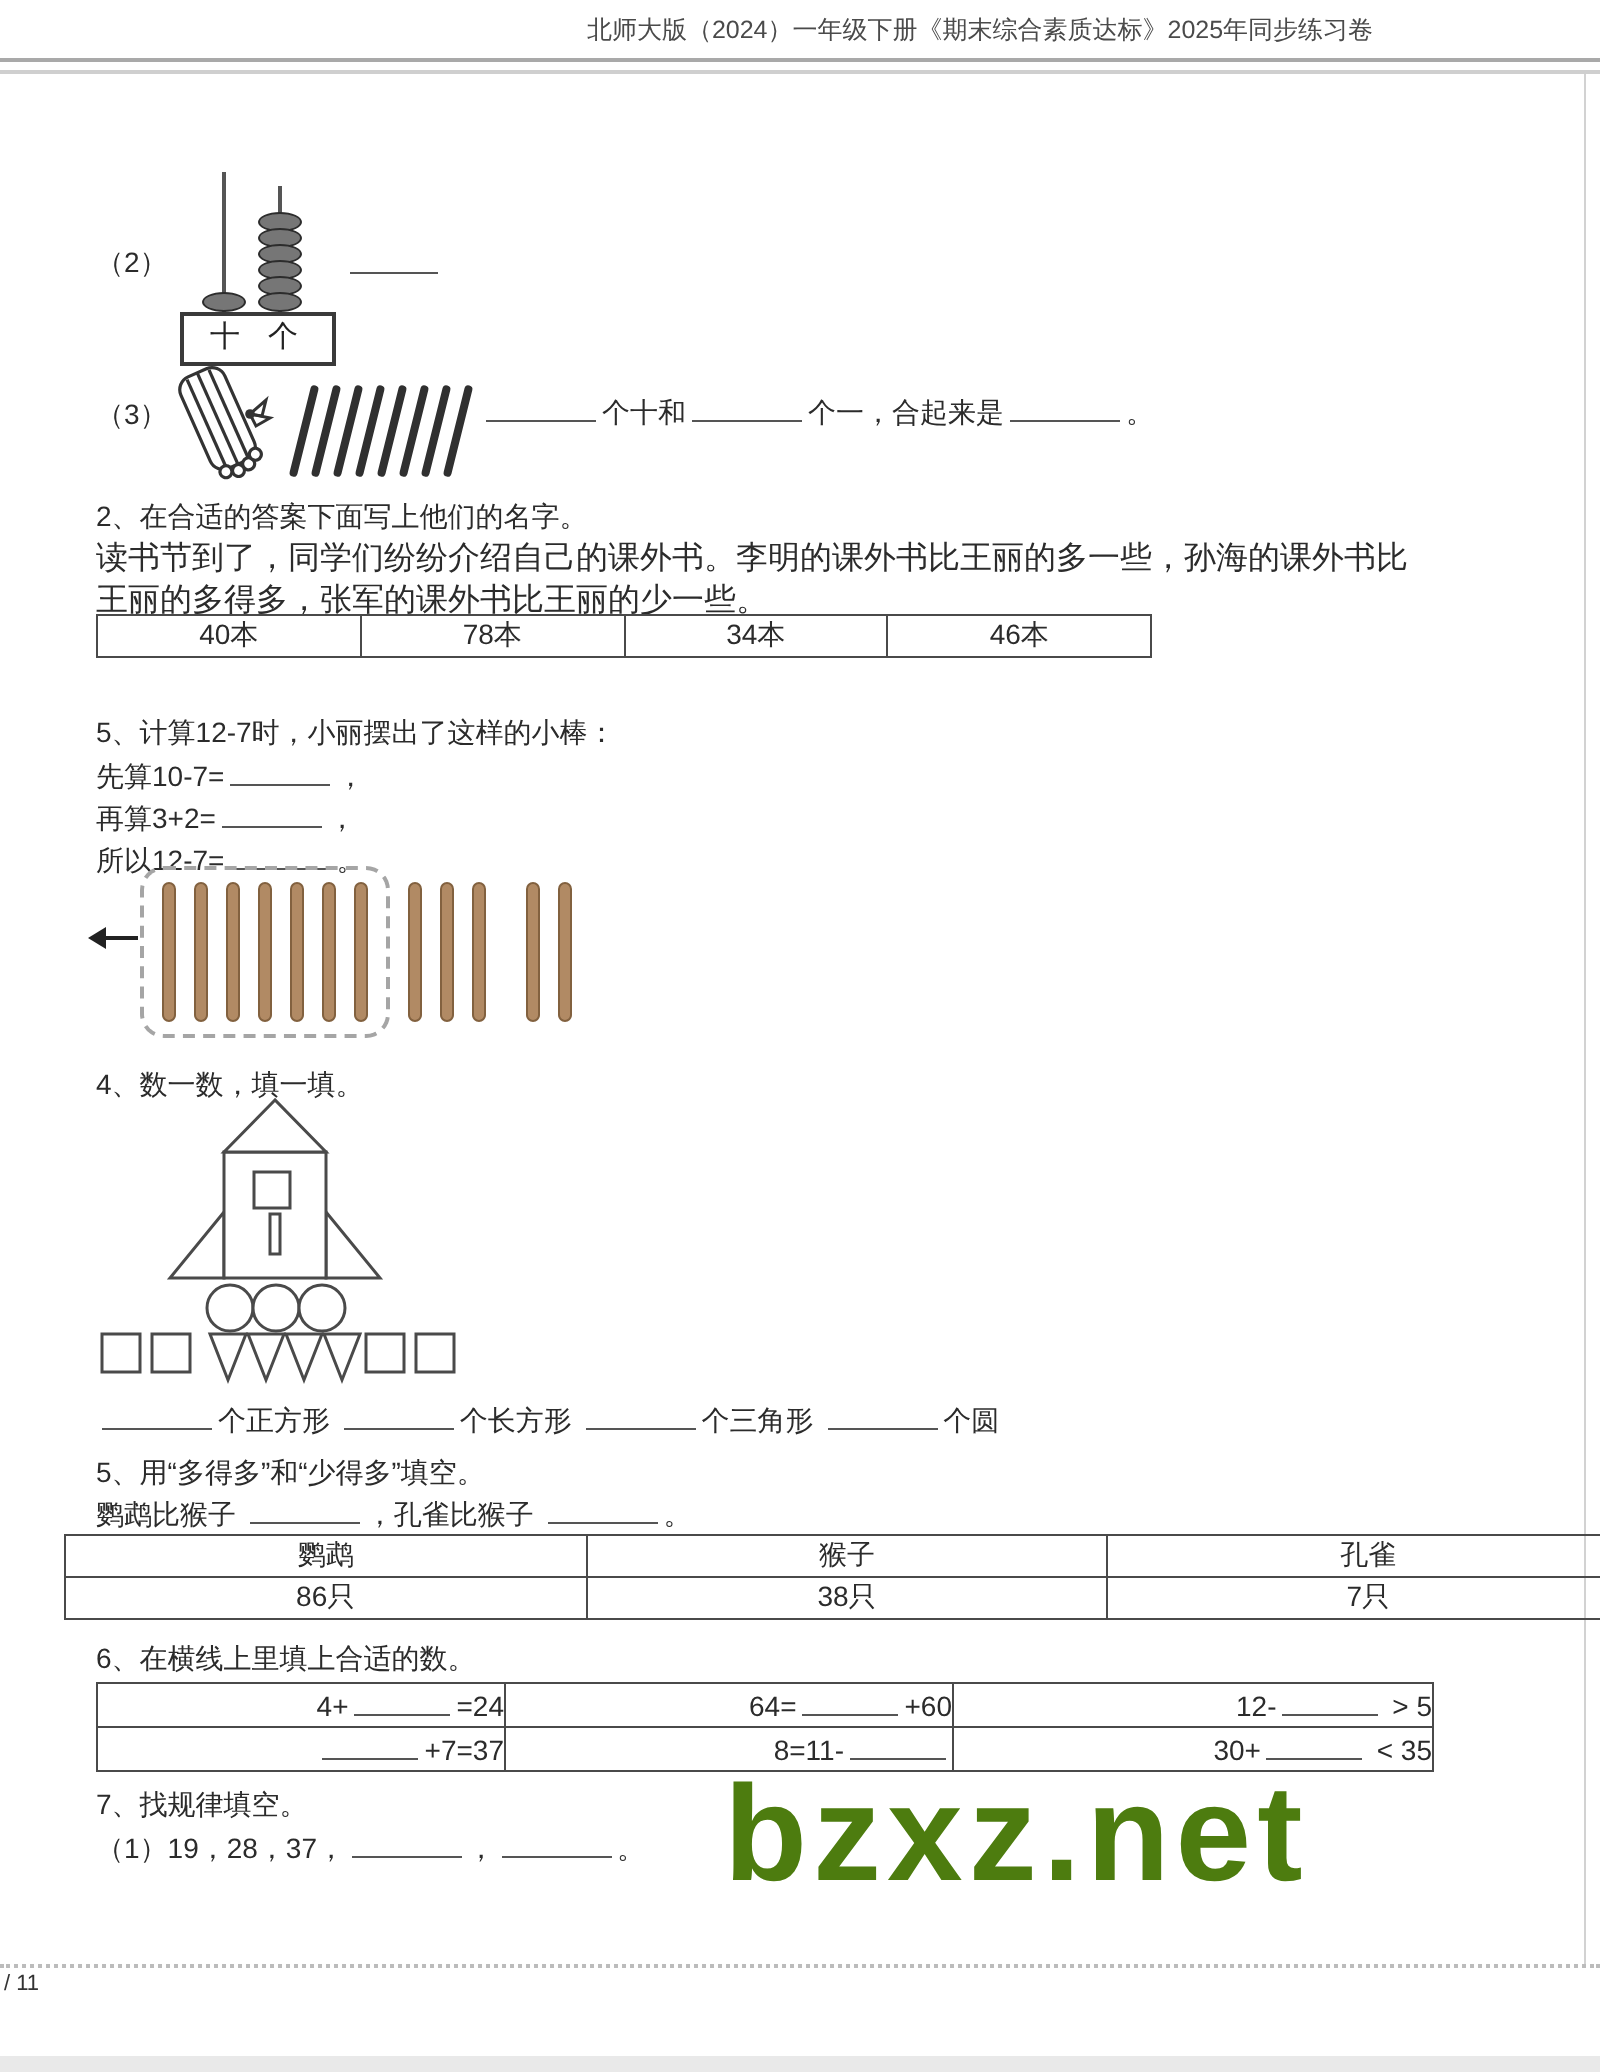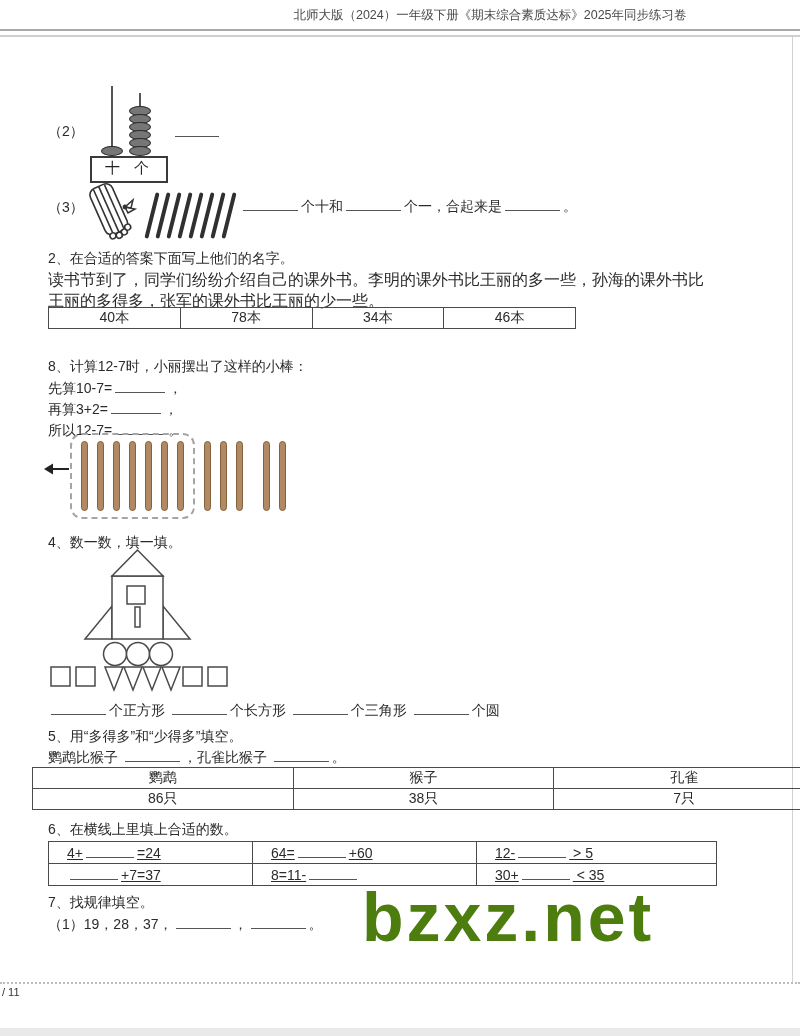--- a/index.html
+++ b/index.html
@@ -35,21 +35,21 @@
   
   .loose-sticks{left:150px;top:189px;height:52px;display:flex;gap:7px;align-items:center;}
   .stick3{display:block;width:4px;height:47px;background:#303030;border-radius:2px;transform:rotate(14deg);}
   
   .stickb{display:block;width:7px;height:70px;background:#b18a64;border:1px solid #82613f;border-radius:4px;box-sizing:border-box;}
   .dashedbox{left:70px;top:433px;border:2px dashed #a5a5a5;border-radius:12px;padding:6px 9px;display:flex;gap:9px;}
   .sticksrow{display:flex;gap:9px;}
   
   table{border-collapse:collapse;table-layout:fixed;}
   td{border:1px solid #4a4a4a;font-size:14px;color:#2b2b2b;text-align:center;vertical-align:middle;padding:0;height:20px;}
-  .q6table td{text-align:left;padding-left:18px;height:21px;text-decoration:underline;}
+  .q6table td{text-align:right;padding-left:3px;height:21px;}
   
   .watermark{left:362px;top:878px;font-size:68px;font-weight:bold;color:#4d7c0f;letter-spacing:3px;white-space:nowrap;}
   .foot-dotted{top:982px;left:0;right:0;border-top:2px dotted #bcbcbc;}
   .foot-page{top:986px;left:2px;font-size:11px;color:#333;}
   .bottom-strip{left:0;right:0;bottom:0;height:8px;background:#e9e9e9;}
   svg{display:block;}
 </style>
 </head>
 <body>
 
@@ -119,21 +119,21 @@
   <tbody>
       <tr>
     <td>40本</td>
     <td>78本</td>
     <td>34本</td>
     <td>46本</td>
   </tr>
 </tbody>
   </table>
 
-<div class="abs t" style="left:48px;top:356px">8、计算12-7时，小丽摆出了这样的小棒：</div>
+<div class="abs t" style="left:48px;top:356px">5、计算12-7时，小丽摆出了这样的小棒：</div>
 <div class="abs t" style="left:48px;top:378px">
   <span>先算10-7=</span><span class="blank w50"></span><span>，</span>
 </div>
 <div class="abs t" style="left:48px;top:399px">
   <span>再算3+2=</span><span class="blank w50"></span><span>，</span>
 </div>
 <div class="abs t" style="left:48px;top:420px">
   <span>所以12-7=</span><span class="blank w50"></span><span>。</span>
 </div>
 <div class="abs" style="left:44px;top:462px">

